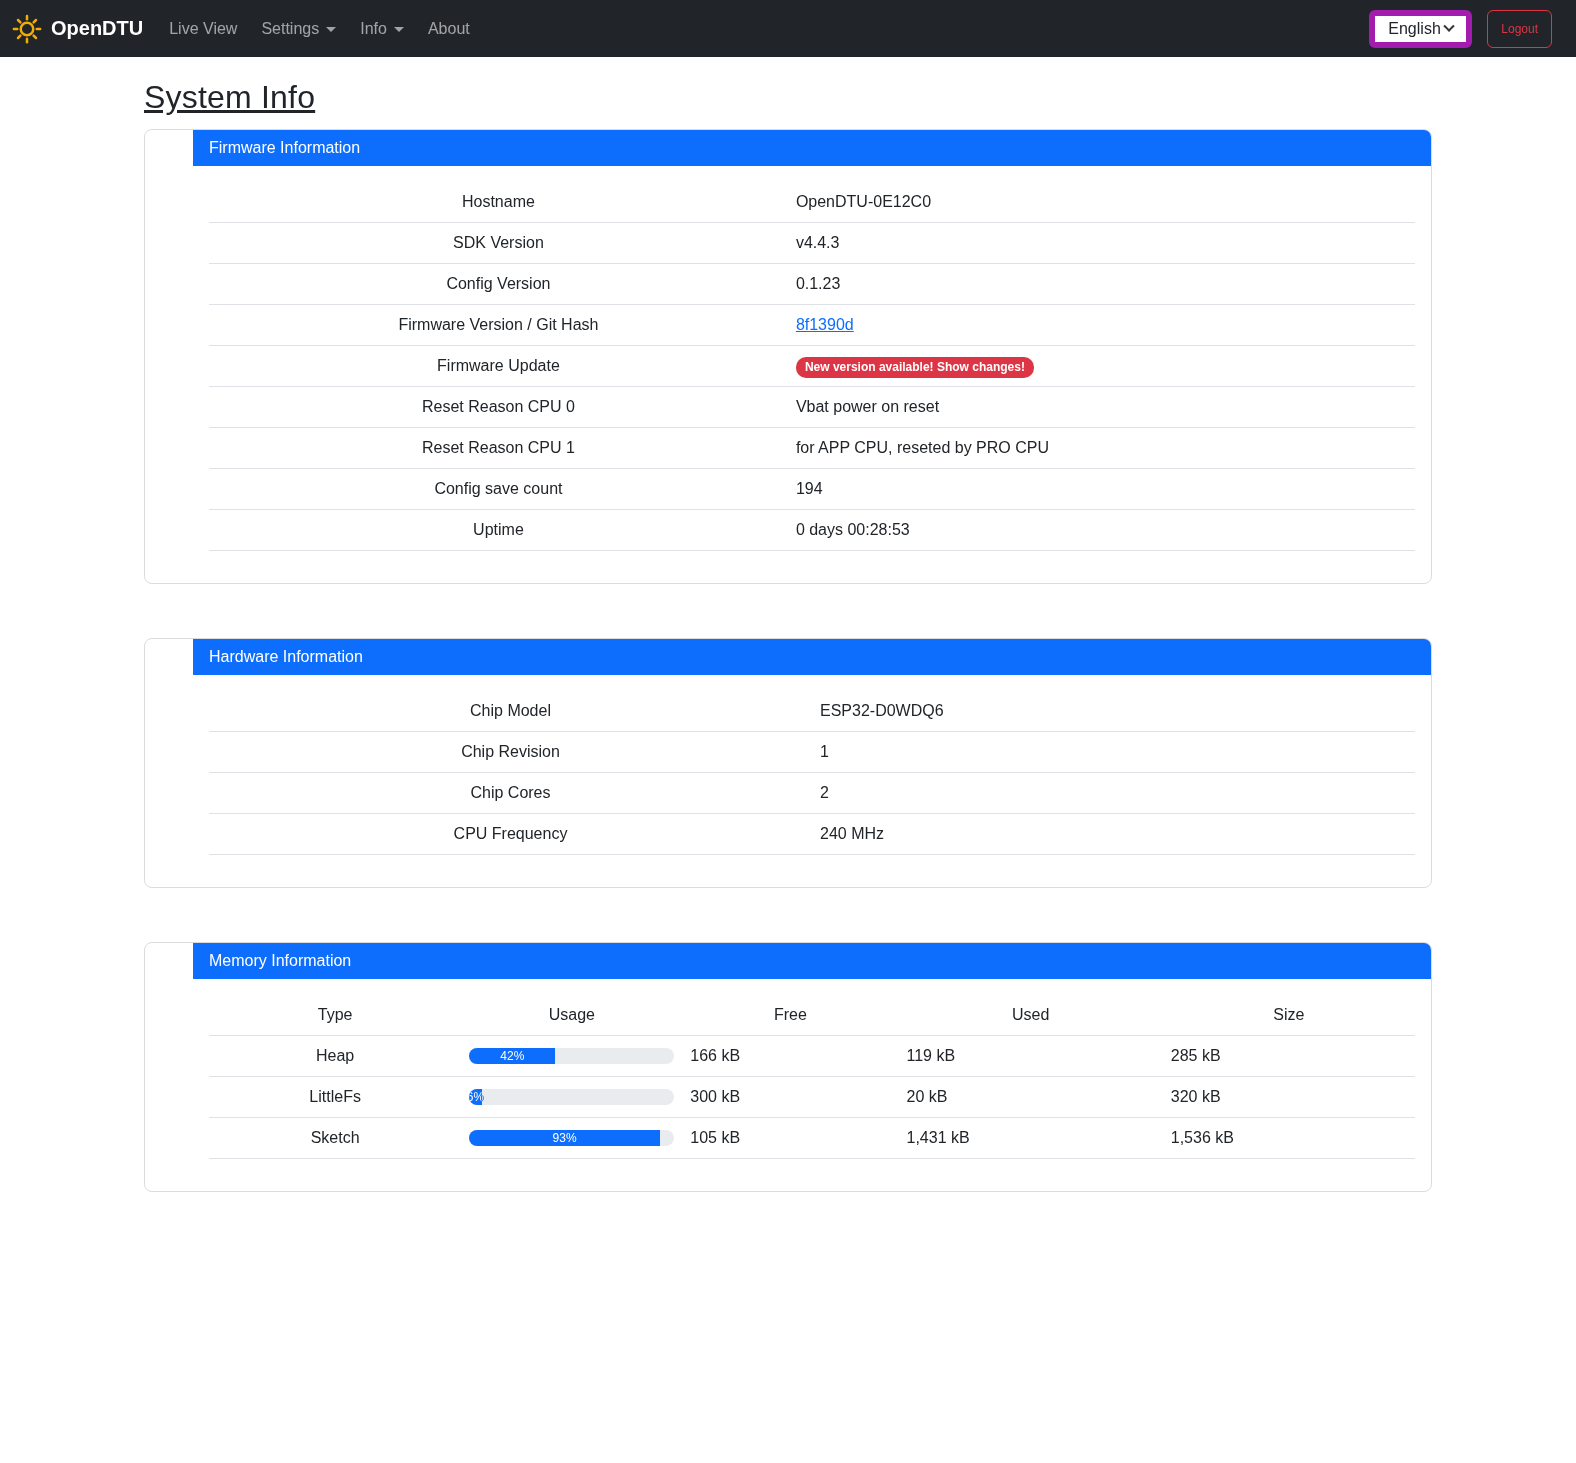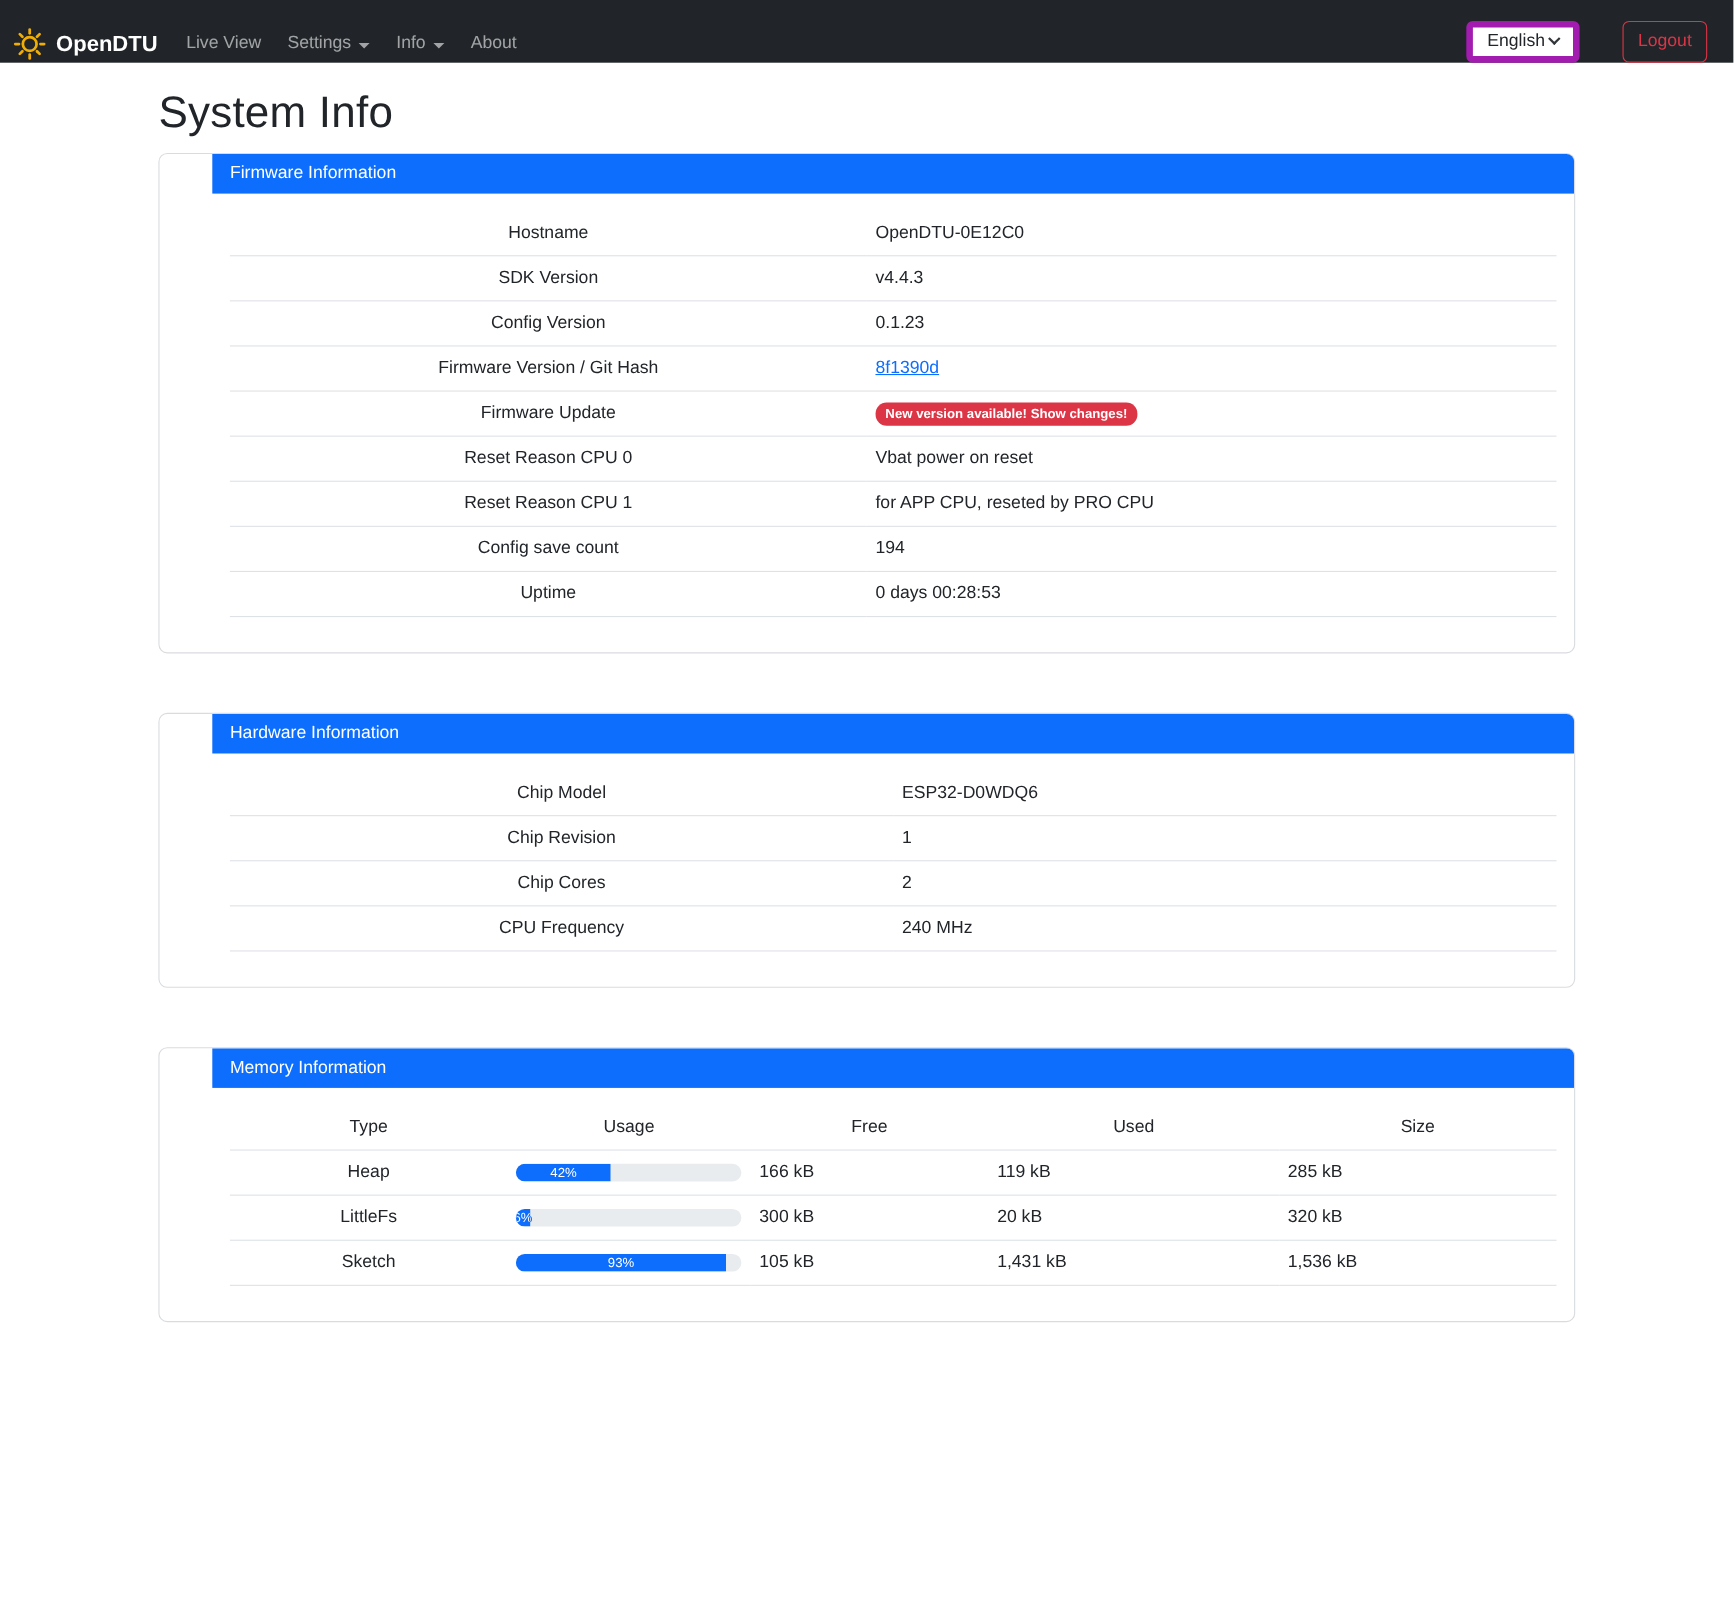--- a/index.html
+++ b/index.html
@@ -10,21 +10,21 @@
     font-family: "Liberation Sans", "DejaVu Sans", sans-serif;
     font-size: 16px;
     width: 1576px;
   }
 
   
   .navbar {
     background: #212529;
     height: 57px;
     display: flex;
-    align-items: flex-end;
+    align-items: center;
     justify-content: space-between;
     padding: 0 24px 0 12px;
   }
   .nav-left { display: flex; align-items: center; }
   .brand {
     display: flex; align-items: center; gap: 9px;
     color: #ffffff; font-size: 20px; font-weight: 700;
     cursor: pointer;
   }
   .nav-links {
@@ -65,34 +65,34 @@
     border-bottom: 2px solid #323539;
     transform: rotate(45deg) translate(-2px,-2px);
   }
   .logout-btn {
     background: transparent;
     border: 1px solid #dc3545;
     color: #dc3545;
     border-radius: 6px;
     height: 38px;
     padding: 0 13px;
-    font-size: 16px;
+    font-size: 12px;
     font-family: inherit;
     cursor: pointer;
-    margin-left: 24px;
   }
 
   
   .container { width: 1288px; margin: 0 auto; padding-bottom: 57px; }
   h1.page-title {
-    font-size: 40px;
+    font-size: 32px;
     font-weight: 500;
     line-height: 1.2;
     margin: 21px 0 13px 0;
     letter-spacing: 0.2px;
+    text-decoration: underline;
   }
 
   
   .card {
     border: 1px solid #d9dcdf;
     border-radius: 8px;
     overflow: hidden;
     margin-bottom: 54px;
     background: #fff;
     padding-left: 48px;

